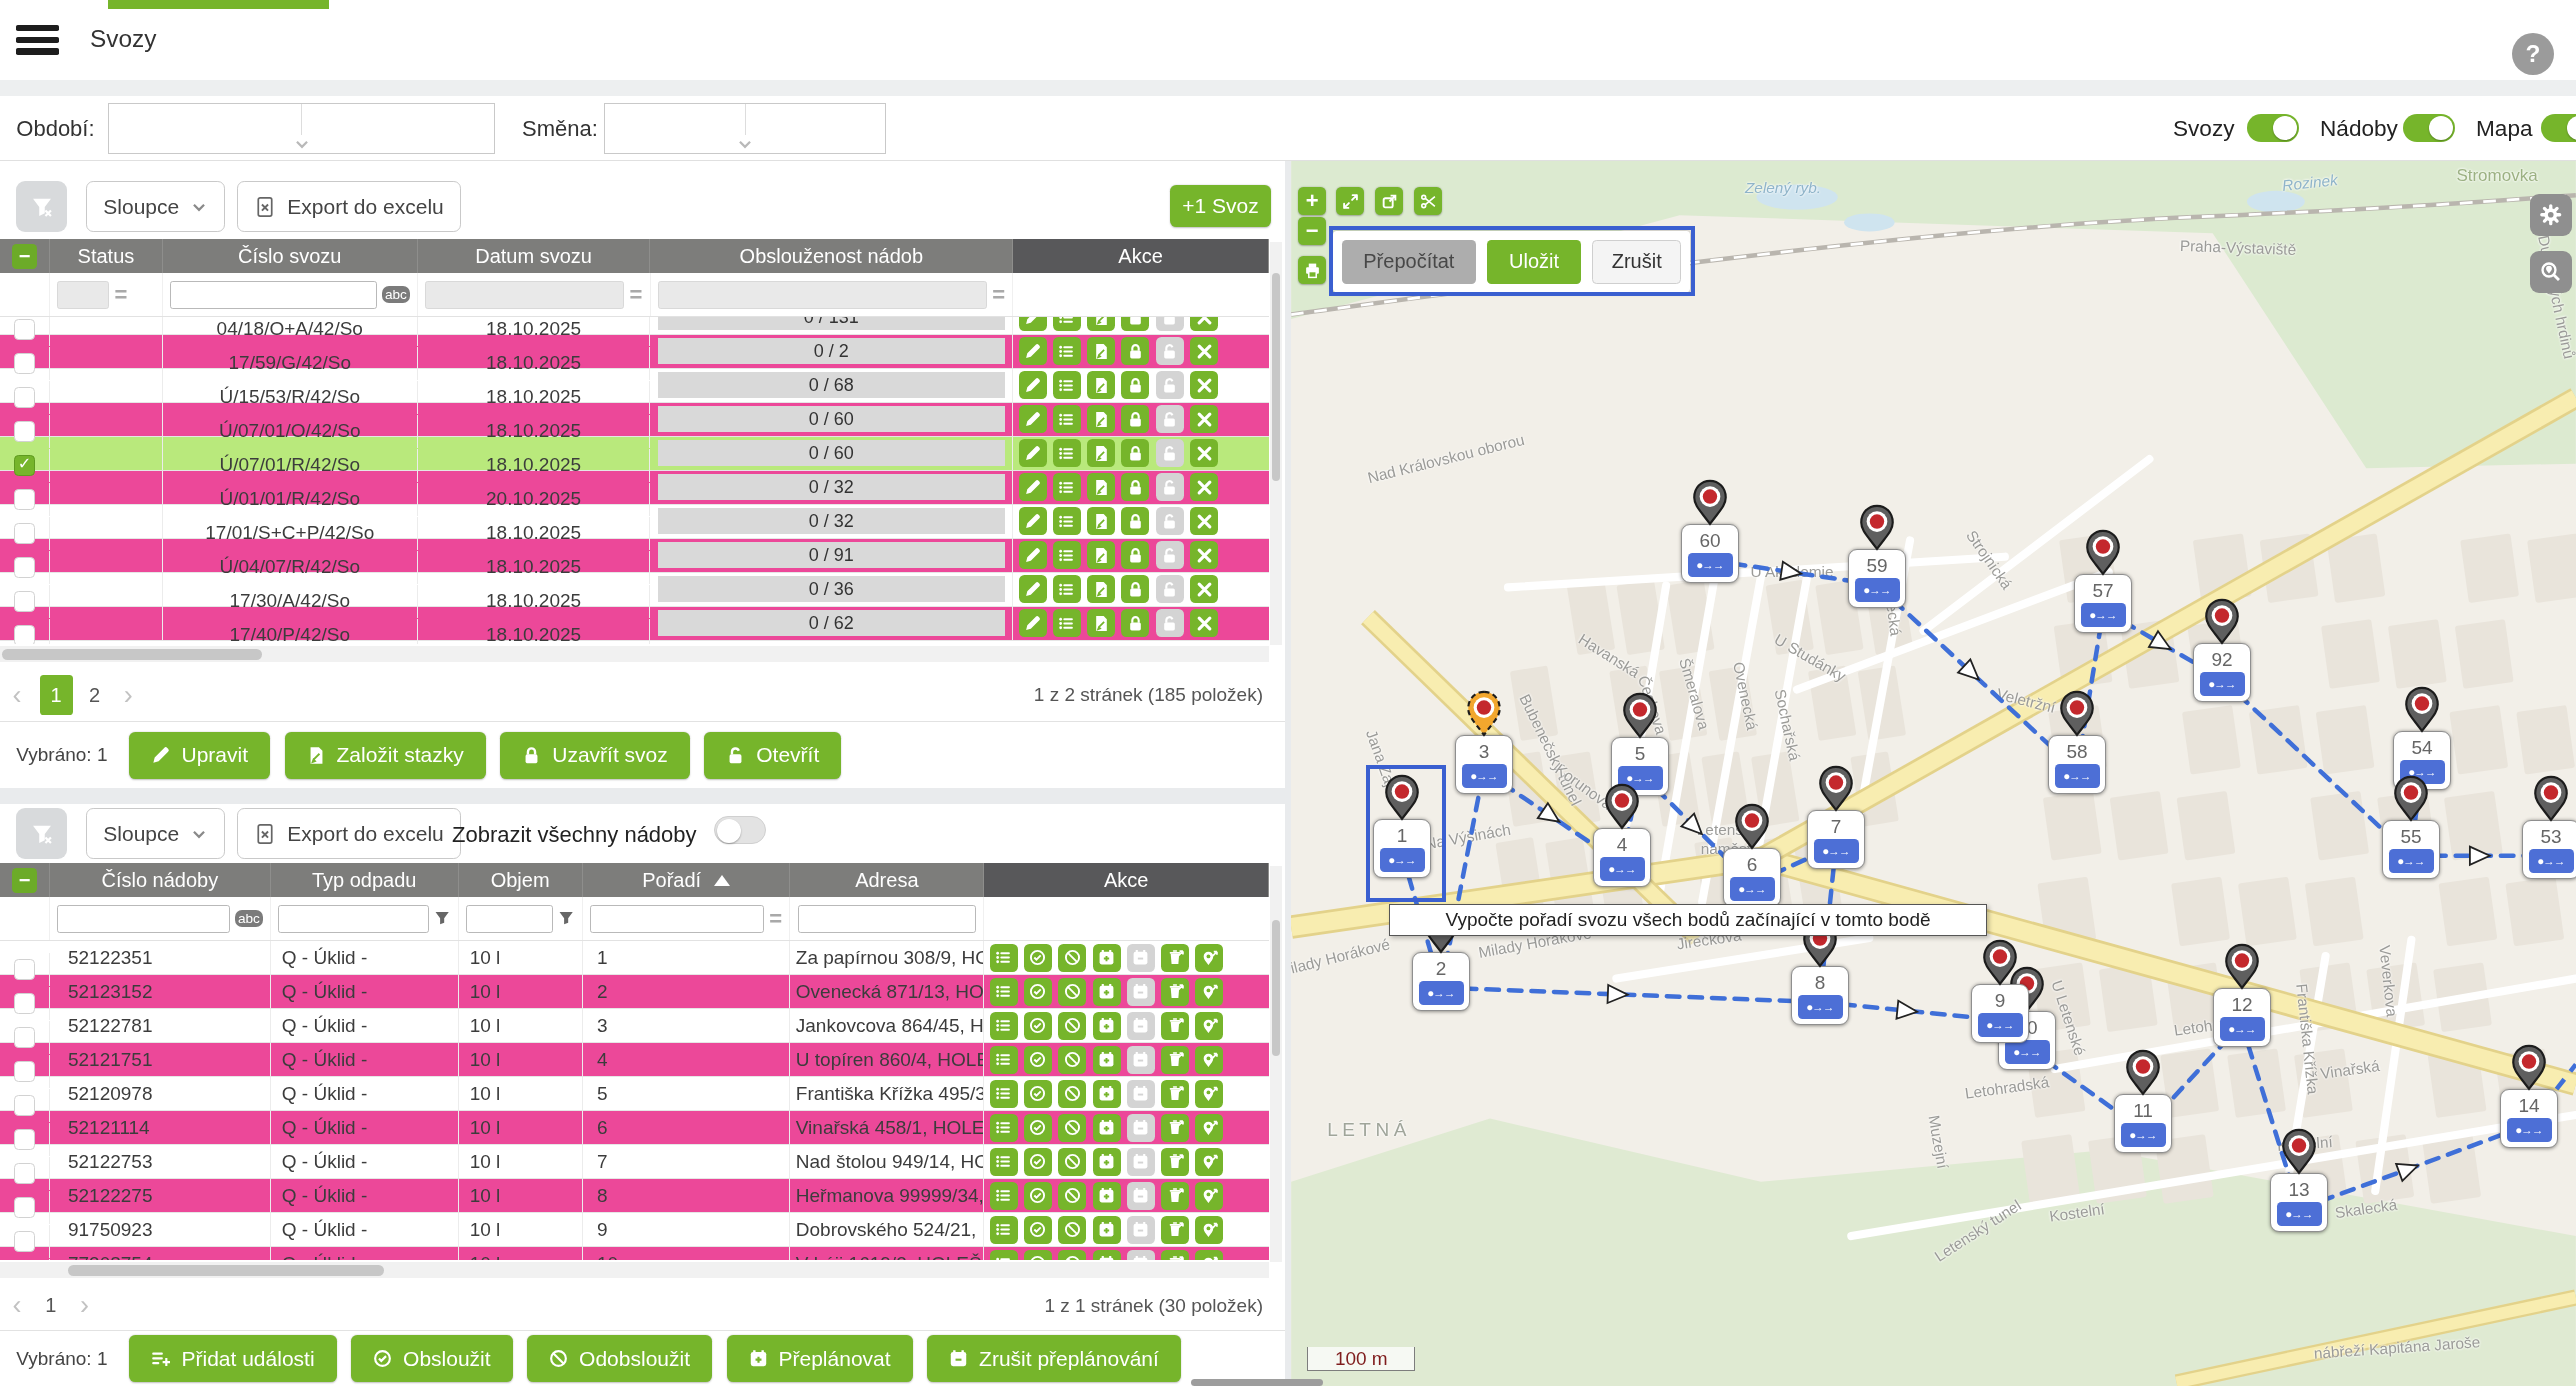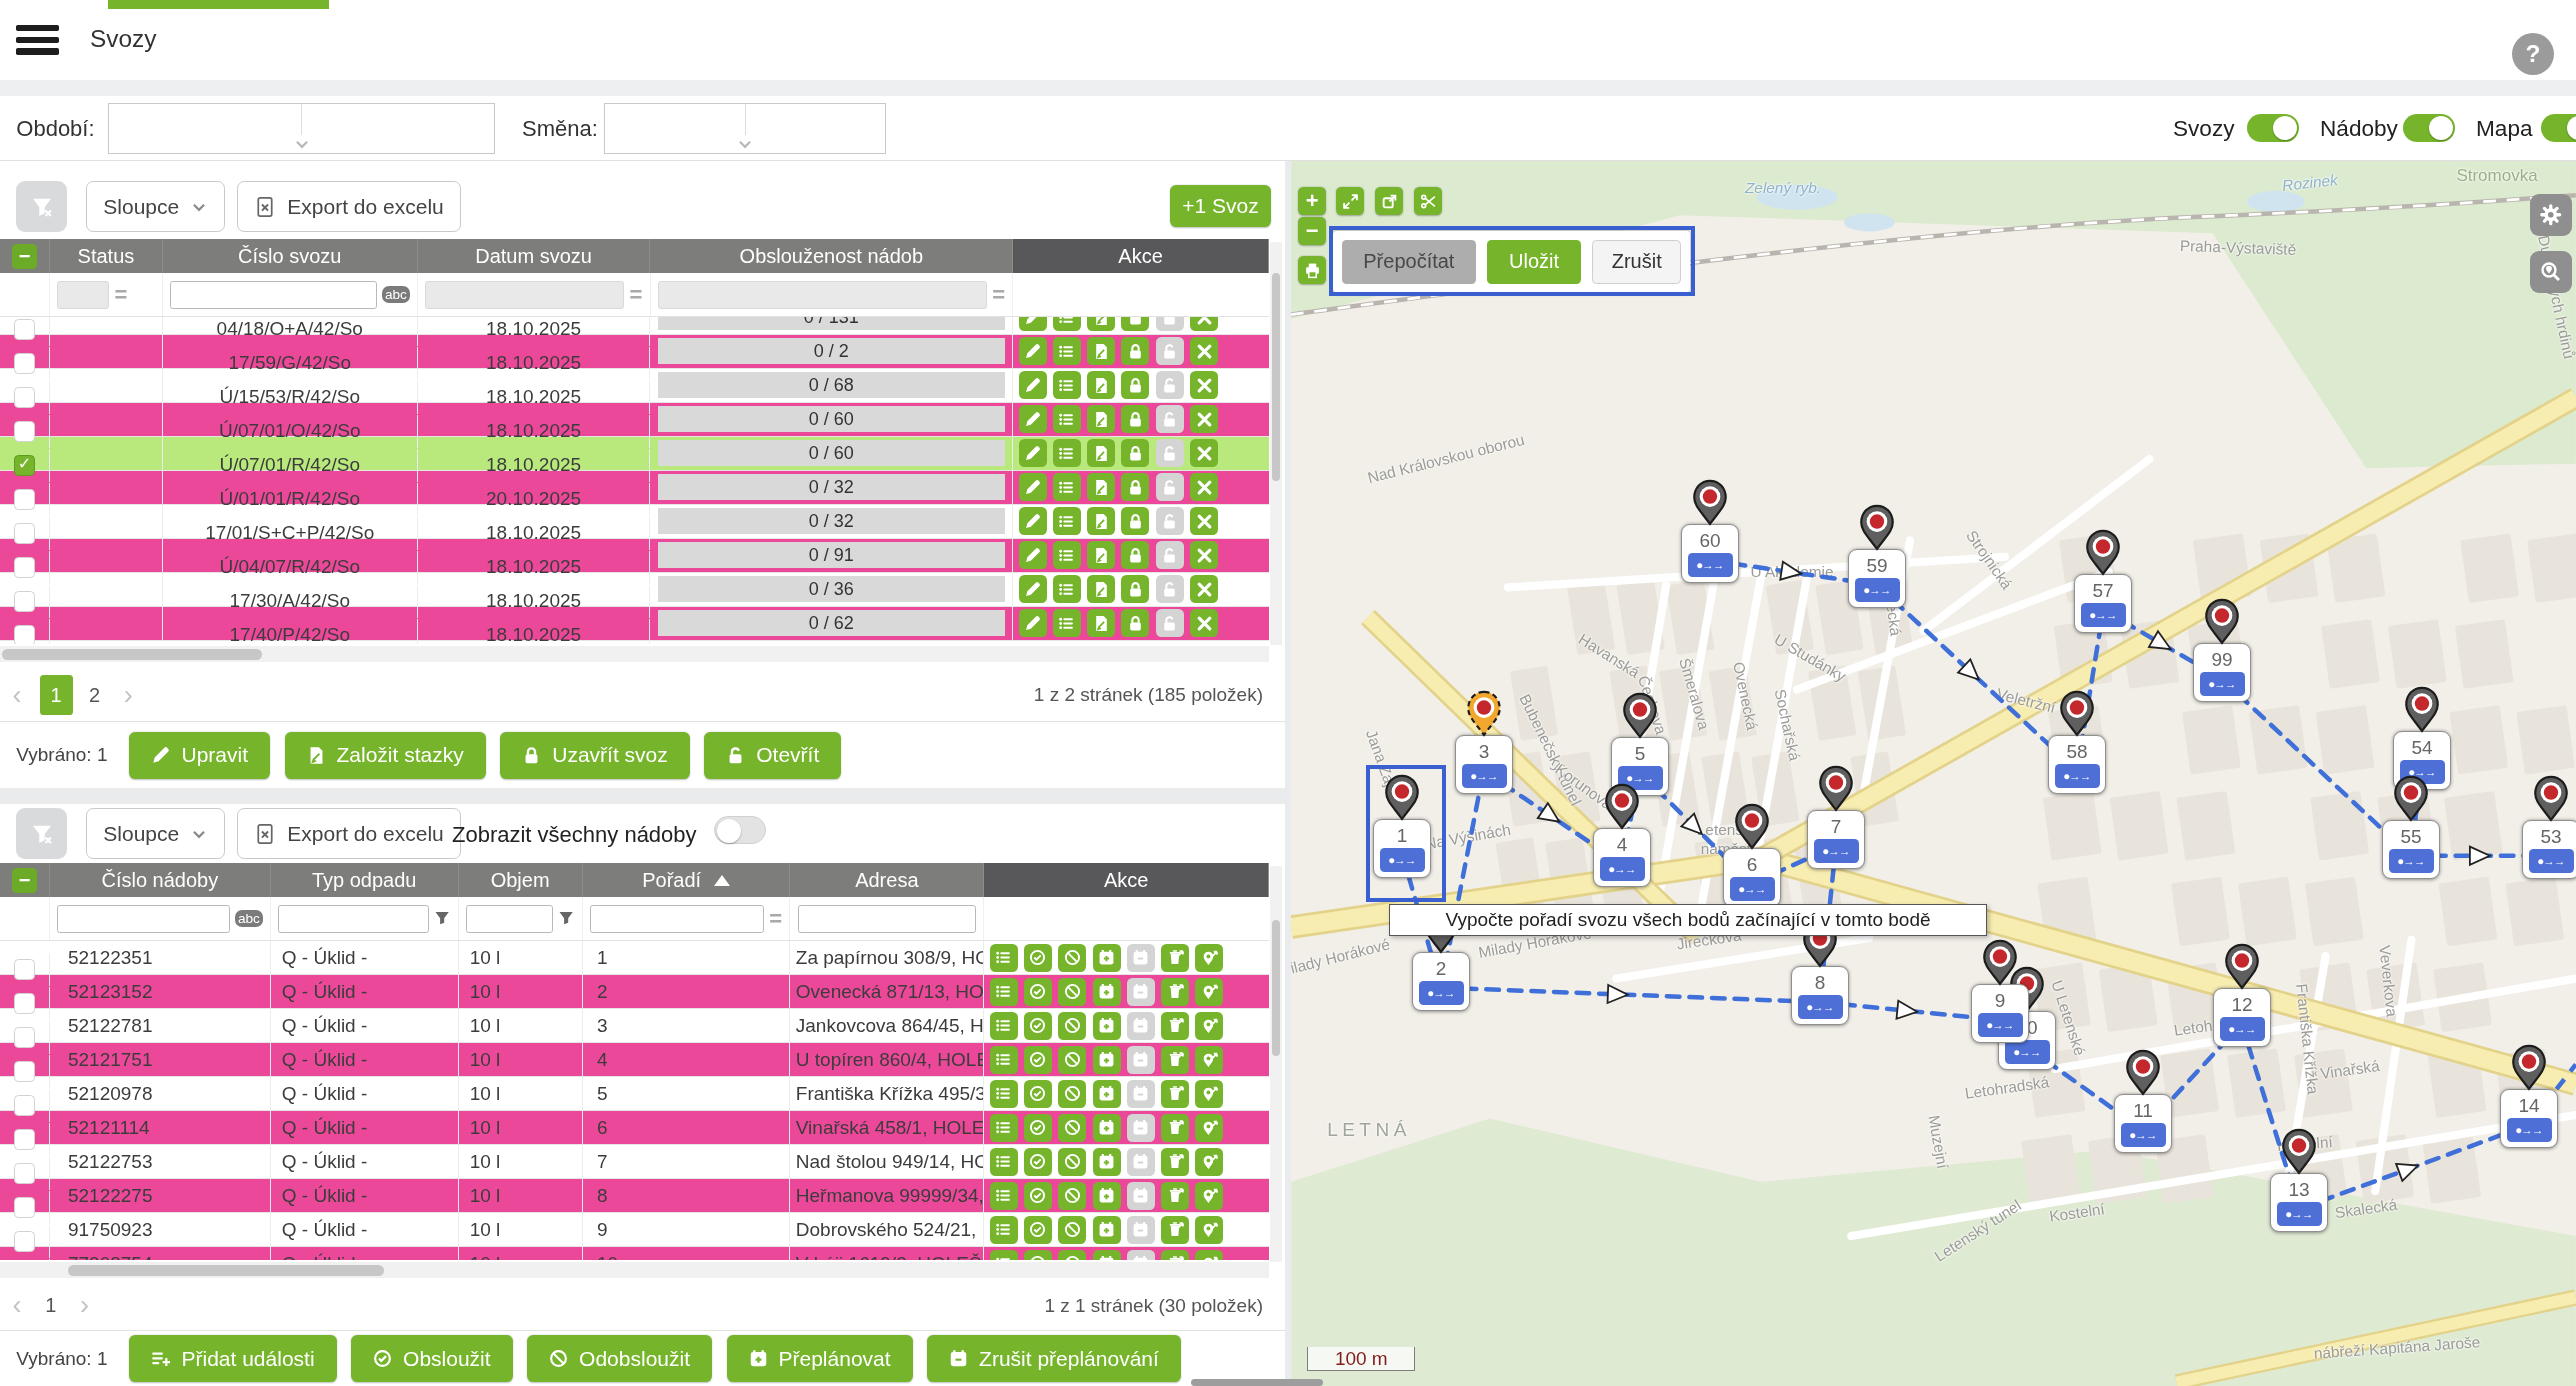--- a/index.html
+++ b/index.html
@@ -1944,21 +1944,21 @@
           <div class="mbtnblue">●→→</div>
         </div>
       </div>
       <div class="marker" style="left:902px;top:482px;z-index:9">
         <span class="mpin"><svg viewBox="0 0 40 52">
             <path d="M20,2 C10,2 2.5,10 2.5,20.5 C2.5,29.5 9.5,35.5 20,50 C30.5,35.5 37.5,29.5 37.5,20.5 C37.5,10 30,2 20,2 Z" fill="#5f5f5f" stroke="#1c1c1c" stroke-width="2.4"></path>
             <circle cx="20" cy="19.5" r="11.5" fill="#fff"></circle>
             <circle cx="20" cy="19.5" r="8" fill="#c4282d"></circle>
           </svg></span>
         <div class="mcard">
-          <div class="mnum">99</div>
+          <div class="mnum">92</div>
           <div class="mbtnblue">●→→</div>
         </div>
       </div>
       <div class="marker" style="left:783px;top:413px;z-index:9">
         <span class="mpin"><svg viewBox="0 0 40 52">
             <path d="M20,2 C10,2 2.5,10 2.5,20.5 C2.5,29.5 9.5,35.5 20,50 C30.5,35.5 37.5,29.5 37.5,20.5 C37.5,10 30,2 20,2 Z" fill="#5f5f5f" stroke="#1c1c1c" stroke-width="2.4"></path>
             <circle cx="20" cy="19.5" r="11.5" fill="#fff"></circle>
             <circle cx="20" cy="19.5" r="8" fill="#c4282d"></circle>
           </svg></span>
         <div class="mcard">

